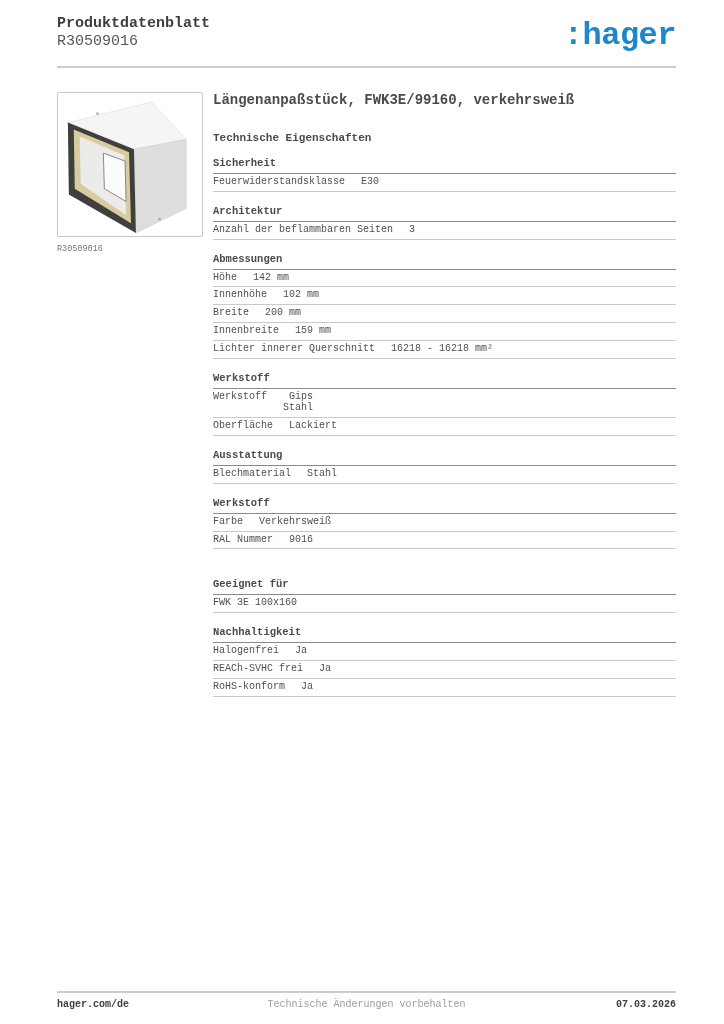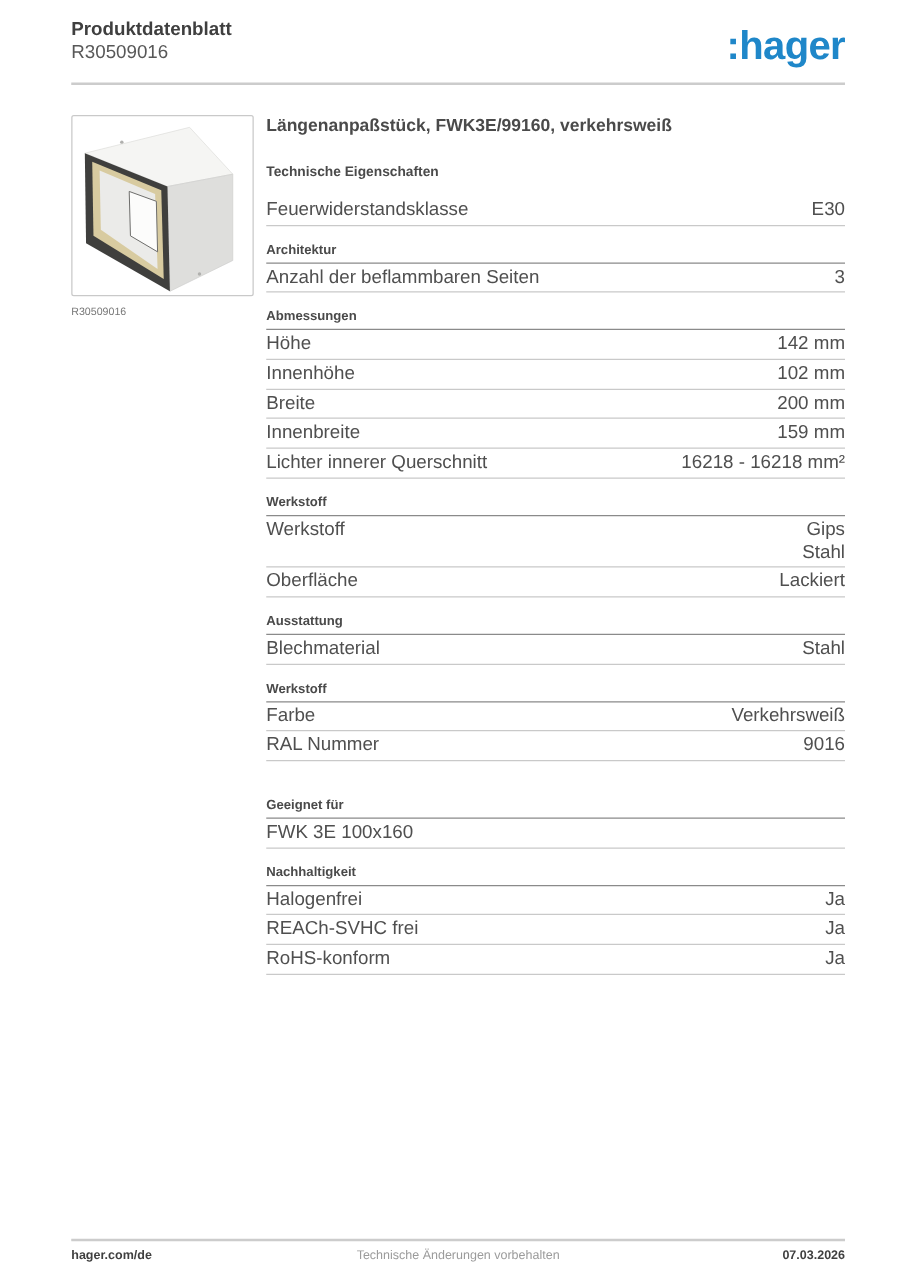--- a/index.html
+++ b/index.html
@@ -1,19 +1,19 @@
 <!DOCTYPE html>
 <html lang="de"><head>
 <meta charset="utf-8">
 <style>
   * { margin:0; padding:0; box-sizing:border-box; }
   html,body { background:#ffffff; }
   .page {
     position:relative; width:724px; height:1024px; background:#ffffff;
-    font-family:Liberation Sans, sans-serif; color:#4a4a4a; overflow:hidden;
+    font-family:Liberation Mono, monospace; color:#4a4a4a; overflow:hidden;
   }
   
   .header { position:absolute; left:57px; top:15px; }
   .doc-title { font-size:15px; font-weight:bold; color:#3f3f3f; line-height:1.2; }
   .doc-code  { font-size:15px; color:#585858; line-height:1.2; }
   .logo { position:absolute; right:48px; top:20px; font-size:32px; font-weight:bold;
           letter-spacing:-0.5px; color:#1f87c9; line-height:1; }
   .rule { position:absolute; left:57px; right:48px; height:2px; background:#cccccc; }
   .header-rule { top:66px; }
   
@@ -22,23 +22,23 @@
                  background:#ffffff; display:flex; align-items:center; justify-content:center; }
   .caption { margin-top:7px; font-size:8.5px; color:#787878; }
   
   .right-col { position:absolute; left:213px; top:92px; width:463px; }
   .product-title { font-size:14px; font-weight:bold; color:#4a4a4a; }
   .table-heading { margin-top:24px; font-size:11px; font-weight:bold; color:#4a4a4a; }
   .spec-section { margin-top:13px; }
   .spec-section--gap { margin-top:29px; }
   .spec-section-title { font-size:10.5px; font-weight:bold; color:#4a4a4a;
                         padding-bottom:4px; border-bottom:1px solid #8a8a8a; }
-  .spec-row { display:flex; justify-content:space-between; align-items:flex-start;
+  .spec-row { display:flex; justify-content:flex-start; align-items:flex-start;
               padding:2px 0 3px; border-bottom:1px solid #c9c9c9;
-              font-size:15px; line-height:1.18; color:#4f4f4f;gap:16px; }
+              font-size:10px; line-height:1.18; color:#4f4f4f;gap:16px; }
   .spec-label { text-align:left; }
   .spec-value { text-align:right; }
   .spec-value .line { display:block; }
   
   .footer-rule { top:991px; }
   .footer-row { position:absolute; left:57px; right:48px; top:999px;
                 display:flex; justify-content:space-between; align-items:baseline;
                 font-size:10px; }
   .f-left  { font-weight:bold; color:#3f3f3f; }
   .f-center{ color:#9b9b9b; position:absolute; left:0; right:0; text-align:center; }
@@ -77,20 +77,21 @@
       </svg>
     </div>
     <div class="caption">R30509016</div>
   </div>
 
   <div class="right-col">
     <div class="product-title">Längenanpaßstück, FWK3E/99160, verkehrsweiß</div>
     <div class="table-heading">Technische Eigenschaften</div>
     <div id="sections">
         <section class="spec-section">
+          <div class="spec-section-title">Sicherheit</div>
           <div class="spec-row">
             <span class="spec-label">Feuerwiderstandsklasse</span>
             <span class="spec-value">E30</span>
           </div>
         </section>
         <section class="spec-section">
           <div class="spec-section-title">Architektur</div>
           <div class="spec-row">
             <span class="spec-label">Anzahl der beflammbaren Seiten</span>
             <span class="spec-value">3</span>

